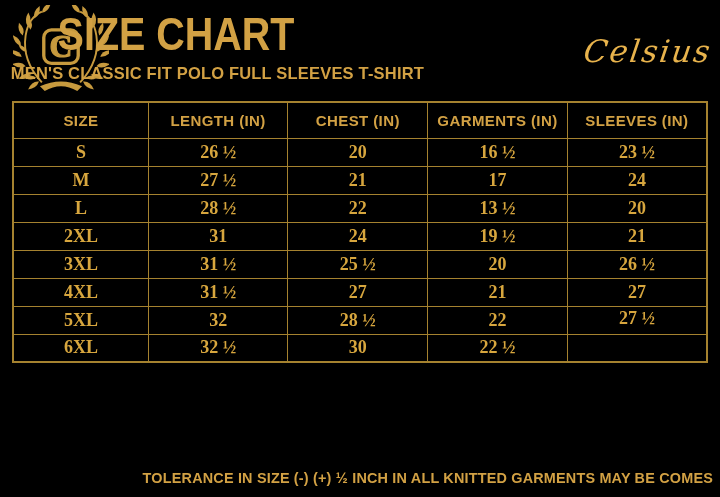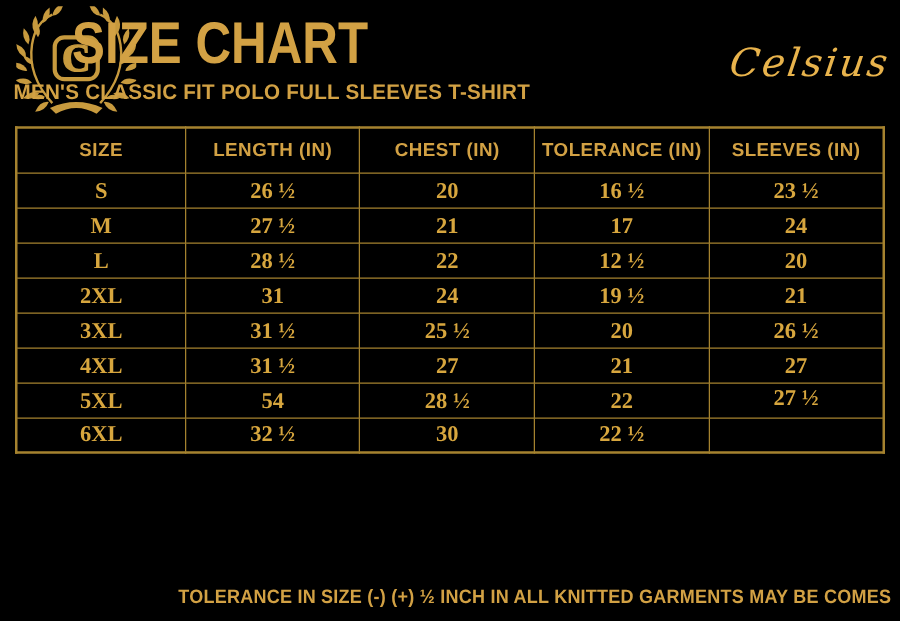--- a/index.html
+++ b/index.html
@@ -133,21 +133,21 @@
         <col>
         <col>
         <col>
         <col>
     </colgroup>
     <thead>
       <tr id="head-row">
           <th>SIZE</th>
           <th>LENGTH (IN)</th>
           <th>CHEST (IN)</th>
-          <th>TOLERANCE (IN)</th>
+          <th>GARMENTS (IN)</th>
           <th>SLEEVES (IN)</th>
         </tr>
     </thead>
     <tbody id="body-rows">
         <tr>
           <td>S</td>
           <td>26 ½</td>
           <td>20</td>
           <td>16 ½</td>
           <td>23 ½</td>
@@ -156,21 +156,21 @@
           <td>M</td>
           <td>27 ½</td>
           <td>21</td>
           <td>17</td>
           <td>24</td>
         </tr>
         <tr>
           <td>L</td>
           <td>28 ½</td>
           <td>22</td>
-          <td>12 ½</td>
+          <td>13 ½</td>
           <td>20</td>
         </tr>
         <tr>
           <td>2XL</td>
           <td>31</td>
           <td>24</td>
           <td>19 ½</td>
           <td>21</td>
         </tr>
         <tr>
@@ -182,21 +182,21 @@
         </tr>
         <tr>
           <td>4XL</td>
           <td>31 ½</td>
           <td>27</td>
           <td>21</td>
           <td>27</td>
         </tr>
         <tr>
           <td>5XL</td>
-          <td>54</td>
+          <td>32</td>
           <td>28 ½</td>
           <td>22</td>
           <td>27 ½</td>
         </tr>
         <tr>
           <td>6XL</td>
           <td>32 ½</td>
           <td>30</td>
           <td>22 ½</td>
           <td></td>

